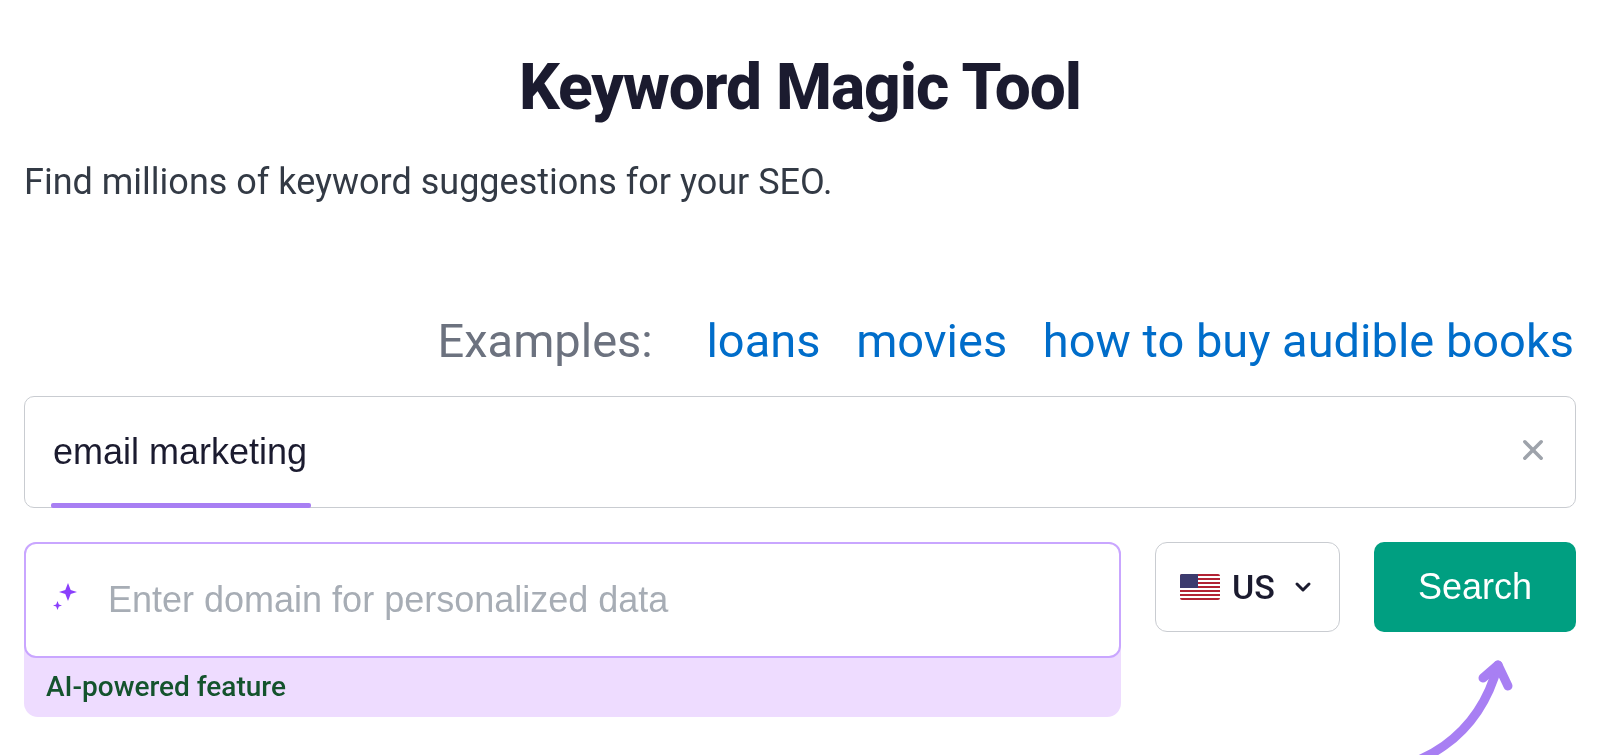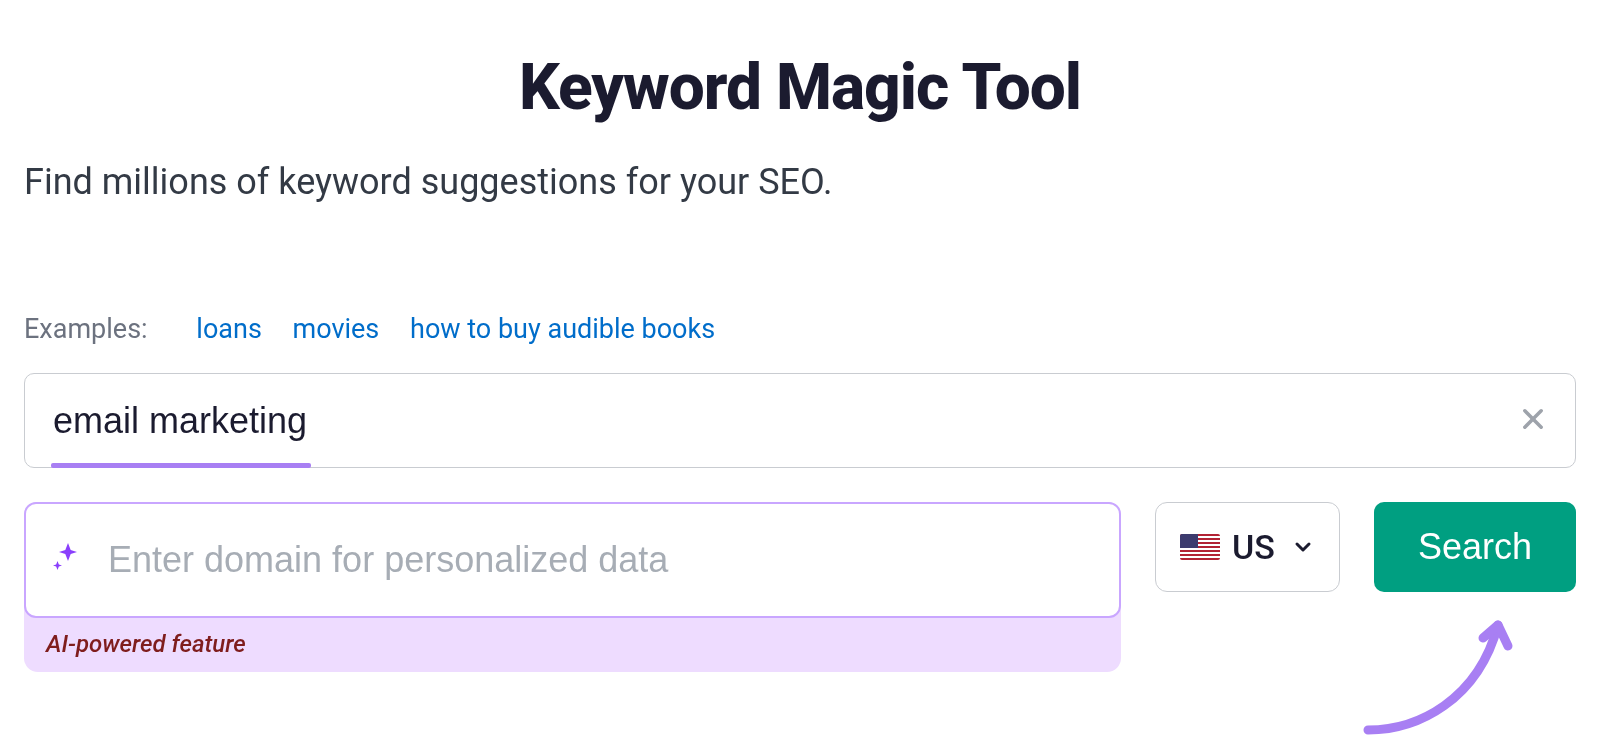--- a/index.html
+++ b/index.html
@@ -1,33 +1,33 @@
 <!DOCTYPE html>
 <html><head>
 <meta charset="utf-8">
 <style>
   * { box-sizing: border-box; margin: 0; padding: 0; }
   html, body { width: 1600px; height: 755px; background: #ffffff; font-family: -apple-system, BlinkMacSystemFont, "Segoe UI", Roboto, "Helvetica Neue", Arial, sans-serif; color: #1b1b2f; }
   .wrap { width: 100%; padding: 50px 24px 0 24px; }
   .title { font-size: 64px; font-weight: 800; text-align: center; color: #1b1b2f; letter-spacing: -1px; }
   .subtitle { font-size: 36px; font-weight: 400; text-align: left; color: #333a45; margin-top: 36px; }
-  .examples { margin-top: 110px; text-align: left; font-size: 27px; padding-right: 2px; }
+  .examples { margin-top: 110px; text-align: right; font-size: 47px; padding-right: 2px; }
   .examples-label { color: #6c727f; margin-right: 18px; }
   .example-link { color: #006dca; text-decoration: none; margin-left: 24px; cursor: pointer; }
-  .keyword-box { position: relative; margin-top: 28px; border: 1px solid #c9ccd1; border-radius: 10px; height: 95px; display: flex; align-items: center; padding: 16px 28px; }
+  .keyword-box { position: relative; margin-top: 28px; border: 1px solid #c9ccd1; border-radius: 10px; height: 112px; display: flex; align-items: center; padding: 16px 28px; }
   .keyword-input { flex: 1; border: none; outline: none; font-size: 36px; color: #1b1b2f; background: transparent; }
   .keyword-underline { position: absolute; left: 26px; bottom: -1px; width: 260px; height: 5px; background: #a87ff3; border-radius: 2px; }
   .clear-x { color: #9ea3ab; cursor: pointer; }
   .row2 { margin-top: 34px; display: flex; gap: 34px; align-items: flex-start; position: relative; }
   .domain-wrap { flex: 1; background: #eedcff; border-radius: 14px; padding-bottom: 14px; }
   .domain-field { background: #ffffff; border: 2px solid #c9a6ff; border-radius: 12px; height: 116px; display: flex; align-items: center; padding: 0 24px; }
   .sparkle { margin-right: 22px; }
   .domain-input { flex: 1; border: none; outline: none; font-size: 36px; color: #1b1b2f; background: transparent; }
   .domain-input::placeholder { color: #a7adb5; }
-  .ai-label { color: #7f1d1d; font-size: 24px; font-weight: 500; padding: 12px 0 0 22px; font-style: italic; }
+  .ai-label { color: #14532d; font-size: 28px; font-weight: 500; padding: 12px 0 0 22px; }
   .country-select { height: 90px; border: 1px solid #c9ccd1; border-radius: 12px; display: flex; align-items: center; padding: 0 24px; font-size: 34px; font-weight: 500; color: #1b1b2f; cursor: pointer; gap: 12px; background:#fff; }
   .flag { width: 40px; height: 26px; display: inline-block; background: linear-gradient(to bottom,#b22234 0 7.7%,#fff 7.7% 15.4%,#b22234 15.4% 23.1%,#fff 23.1% 30.8%,#b22234 30.8% 38.5%,#fff 38.5% 46.2%,#b22234 46.2% 53.9%,#fff 53.9% 61.6%,#b22234 61.6% 69.3%,#fff 69.3% 77%,#b22234 77% 84.7%,#fff 84.7% 92.4%,#b22234 92.4% 100%); position: relative; border-radius:2px; overflow:hidden;}
   .flag::before { content:""; position:absolute; left:0; top:0; width:45%; height:54%; background:#3c3b6e; }
   .chev { margin-left: 4px; }
   .search-btn { height: 90px; padding: 12px 44px; background: #009f81; color: #ffffff; font-size: 36px; font-weight: 500; border: none; border-radius: 10px; cursor: pointer; }
   .arrow-anno { position: absolute; right: 48px; top: 88px; pointer-events: none; }
 </style>
 </head>
 <body>
 

